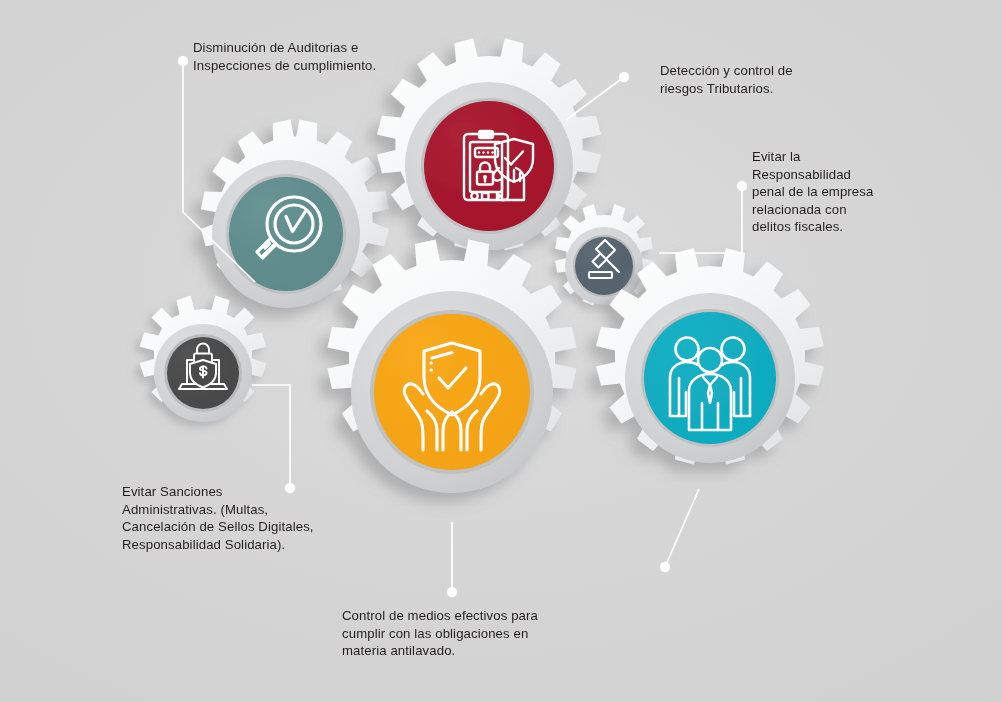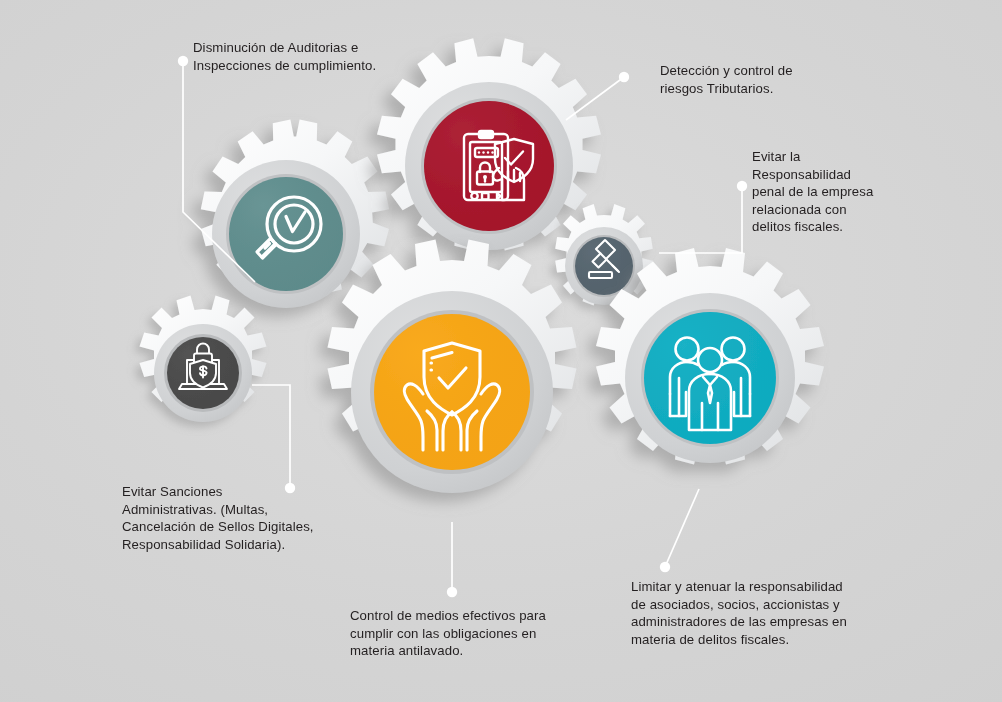--- a/index.html
+++ b/index.html
@@ -227,22 +227,18 @@
 Administrativas. (Multas,
 Cancelación de Sellos Digitales,
 Responsabilidad Solidaria).</div>
 
   <div class="lbl" style="left:752px;top:148px;width:210px;">Evitar la
 Responsabilidad
 penal de la empresa
 relacionada con
 delitos fiscales.</div>
 
-  <div class="lbl" style="left:342px;top:607px;width:270px;margin-left:8px;">Control de medios efectivos para
+  <div class="lbl" style="left:342px;top:607px;width:270px;">Control de medios efectivos para
 cumplir con las obligaciones en
 materia antilavado.</div>
 
-  <div class="lbl" style="left:631px;top:578px;width:300px;">Limitar y atenuar la responsabilidad
-de asociados, socios, accionistas y
-administradores de las empresas en
-materia de delitos fiscales.</div>
 
 </div>
 
 </body></html>

